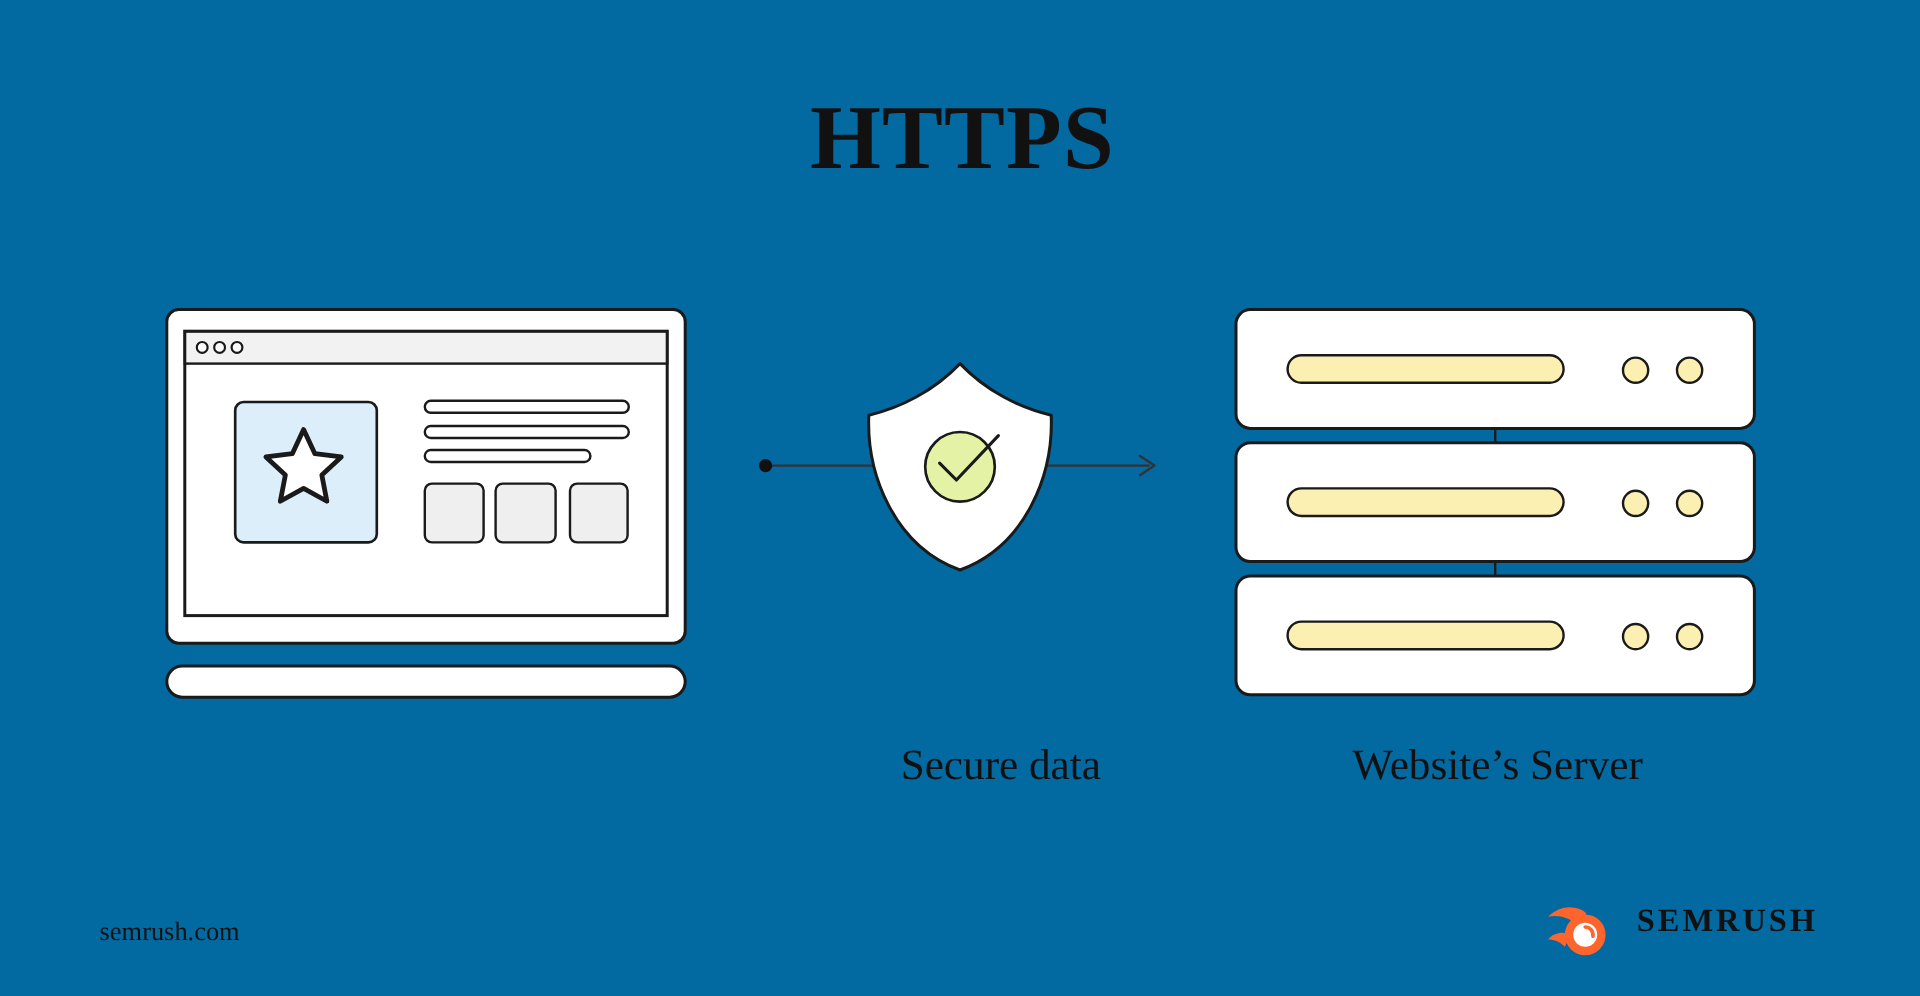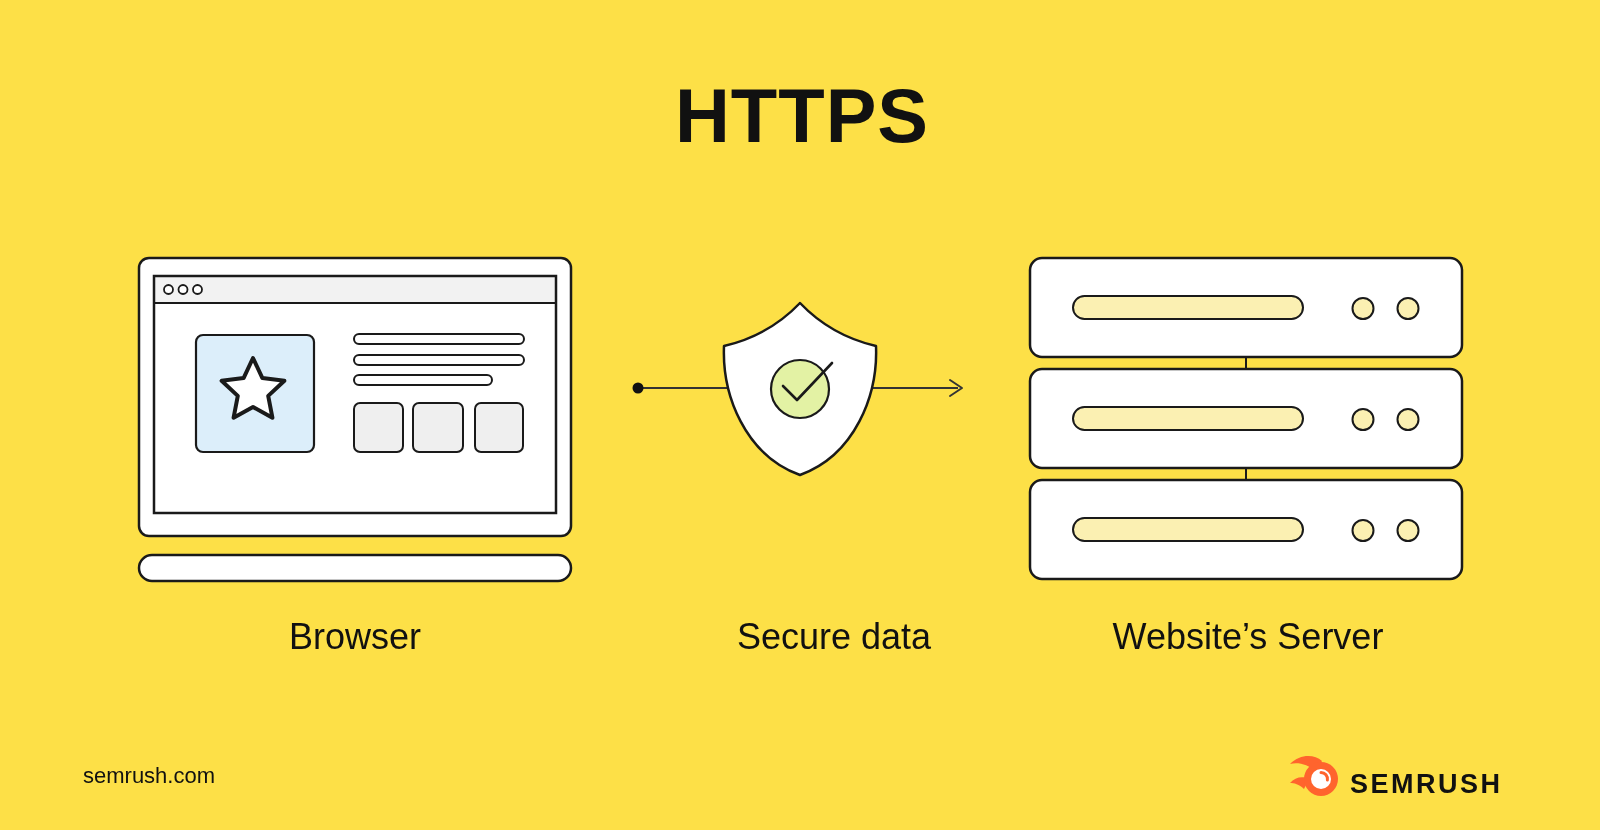--- a/index.html
+++ b/index.html
@@ -1,22 +1,22 @@
 <!DOCTYPE html>
 <html><head>
 <meta charset="utf-8">
 <style>
   html, body { margin: 0; padding: 0; background: #ffffff; }
   .canvas {
     position: relative;
     width: 1600px;
     height: 830px;
-    background: #fde047;
+    background: #0369a1;
     overflow: hidden;
-    font-family: Liberation Sans, sans-serif;
+    font-family: Liberation Serif, serif;
     color: #111111;
   }
   .title {
     position: absolute;
     left: 802px;
     top: 72px;
     transform: translateX(-50%);
     font-size: 76px;
     font-weight: 700;
     letter-spacing: 1px;
@@ -42,22 +42,22 @@
     left: 83px;
     top: 763px;
     font-size: 22px;
     font-weight: 400;
   }
   .brand {
     position: absolute;
     left: 1288px;
     top: 752px;
     display: flex;
-    align-items: flex-end;
-    gap: 10px;
+    align-items: flex-start;
+    gap: 24px;
   }
   .brand-word {
     font-size: 27px;
     font-weight: 800;
     letter-spacing: 2.5px;
     color: #111111;
     white-space: nowrap;
   }
 </style>
 </head>
@@ -117,21 +117,20 @@
     <rect x="53" y="157" width="230" height="23" rx="11.5" fill="#FBF0B2" stroke="#1A1A1A" stroke-width="2"></rect>
     <circle cx="343" cy="169.5" r="10.5" fill="#FBF0B2" stroke="#1A1A1A" stroke-width="2"></circle>
     <circle cx="388" cy="169.5" r="10.5" fill="#FBF0B2" stroke="#1A1A1A" stroke-width="2"></circle>
 
     <rect x="10" y="230" width="432" height="99" rx="12" fill="#ffffff" stroke="#1A1A1A" stroke-width="2.5"></rect>
     <rect x="53" y="268" width="230" height="23" rx="11.5" fill="#FBF0B2" stroke="#1A1A1A" stroke-width="2"></rect>
     <circle cx="343" cy="280.5" r="10.5" fill="#FBF0B2" stroke="#1A1A1A" stroke-width="2"></circle>
     <circle cx="388" cy="280.5" r="10.5" fill="#FBF0B2" stroke="#1A1A1A" stroke-width="2"></circle>
   </svg>
 
-  <div class="caption cap-browser">Browser</div>
   <div class="caption cap-secure">Secure data</div>
   <div class="caption cap-server">Website’s Server</div>
 
   <div class="footer-site">semrush.com</div>
 
   <div class="brand">
     <svg width="52" height="48" viewBox="0 0 52 48">
       <path d="M2 12 C12 2 26 2 34 9 L28 20 C20 12 10 10 2 12 Z" fill="#FF642D"></path>
       <path d="M2 31 C7 25 15 24 21 27 L16 37 C11 32 6 31 2 31 Z" fill="#FF642D"></path>
       <circle cx="33" cy="27" r="17" fill="#FF642D"></circle>

